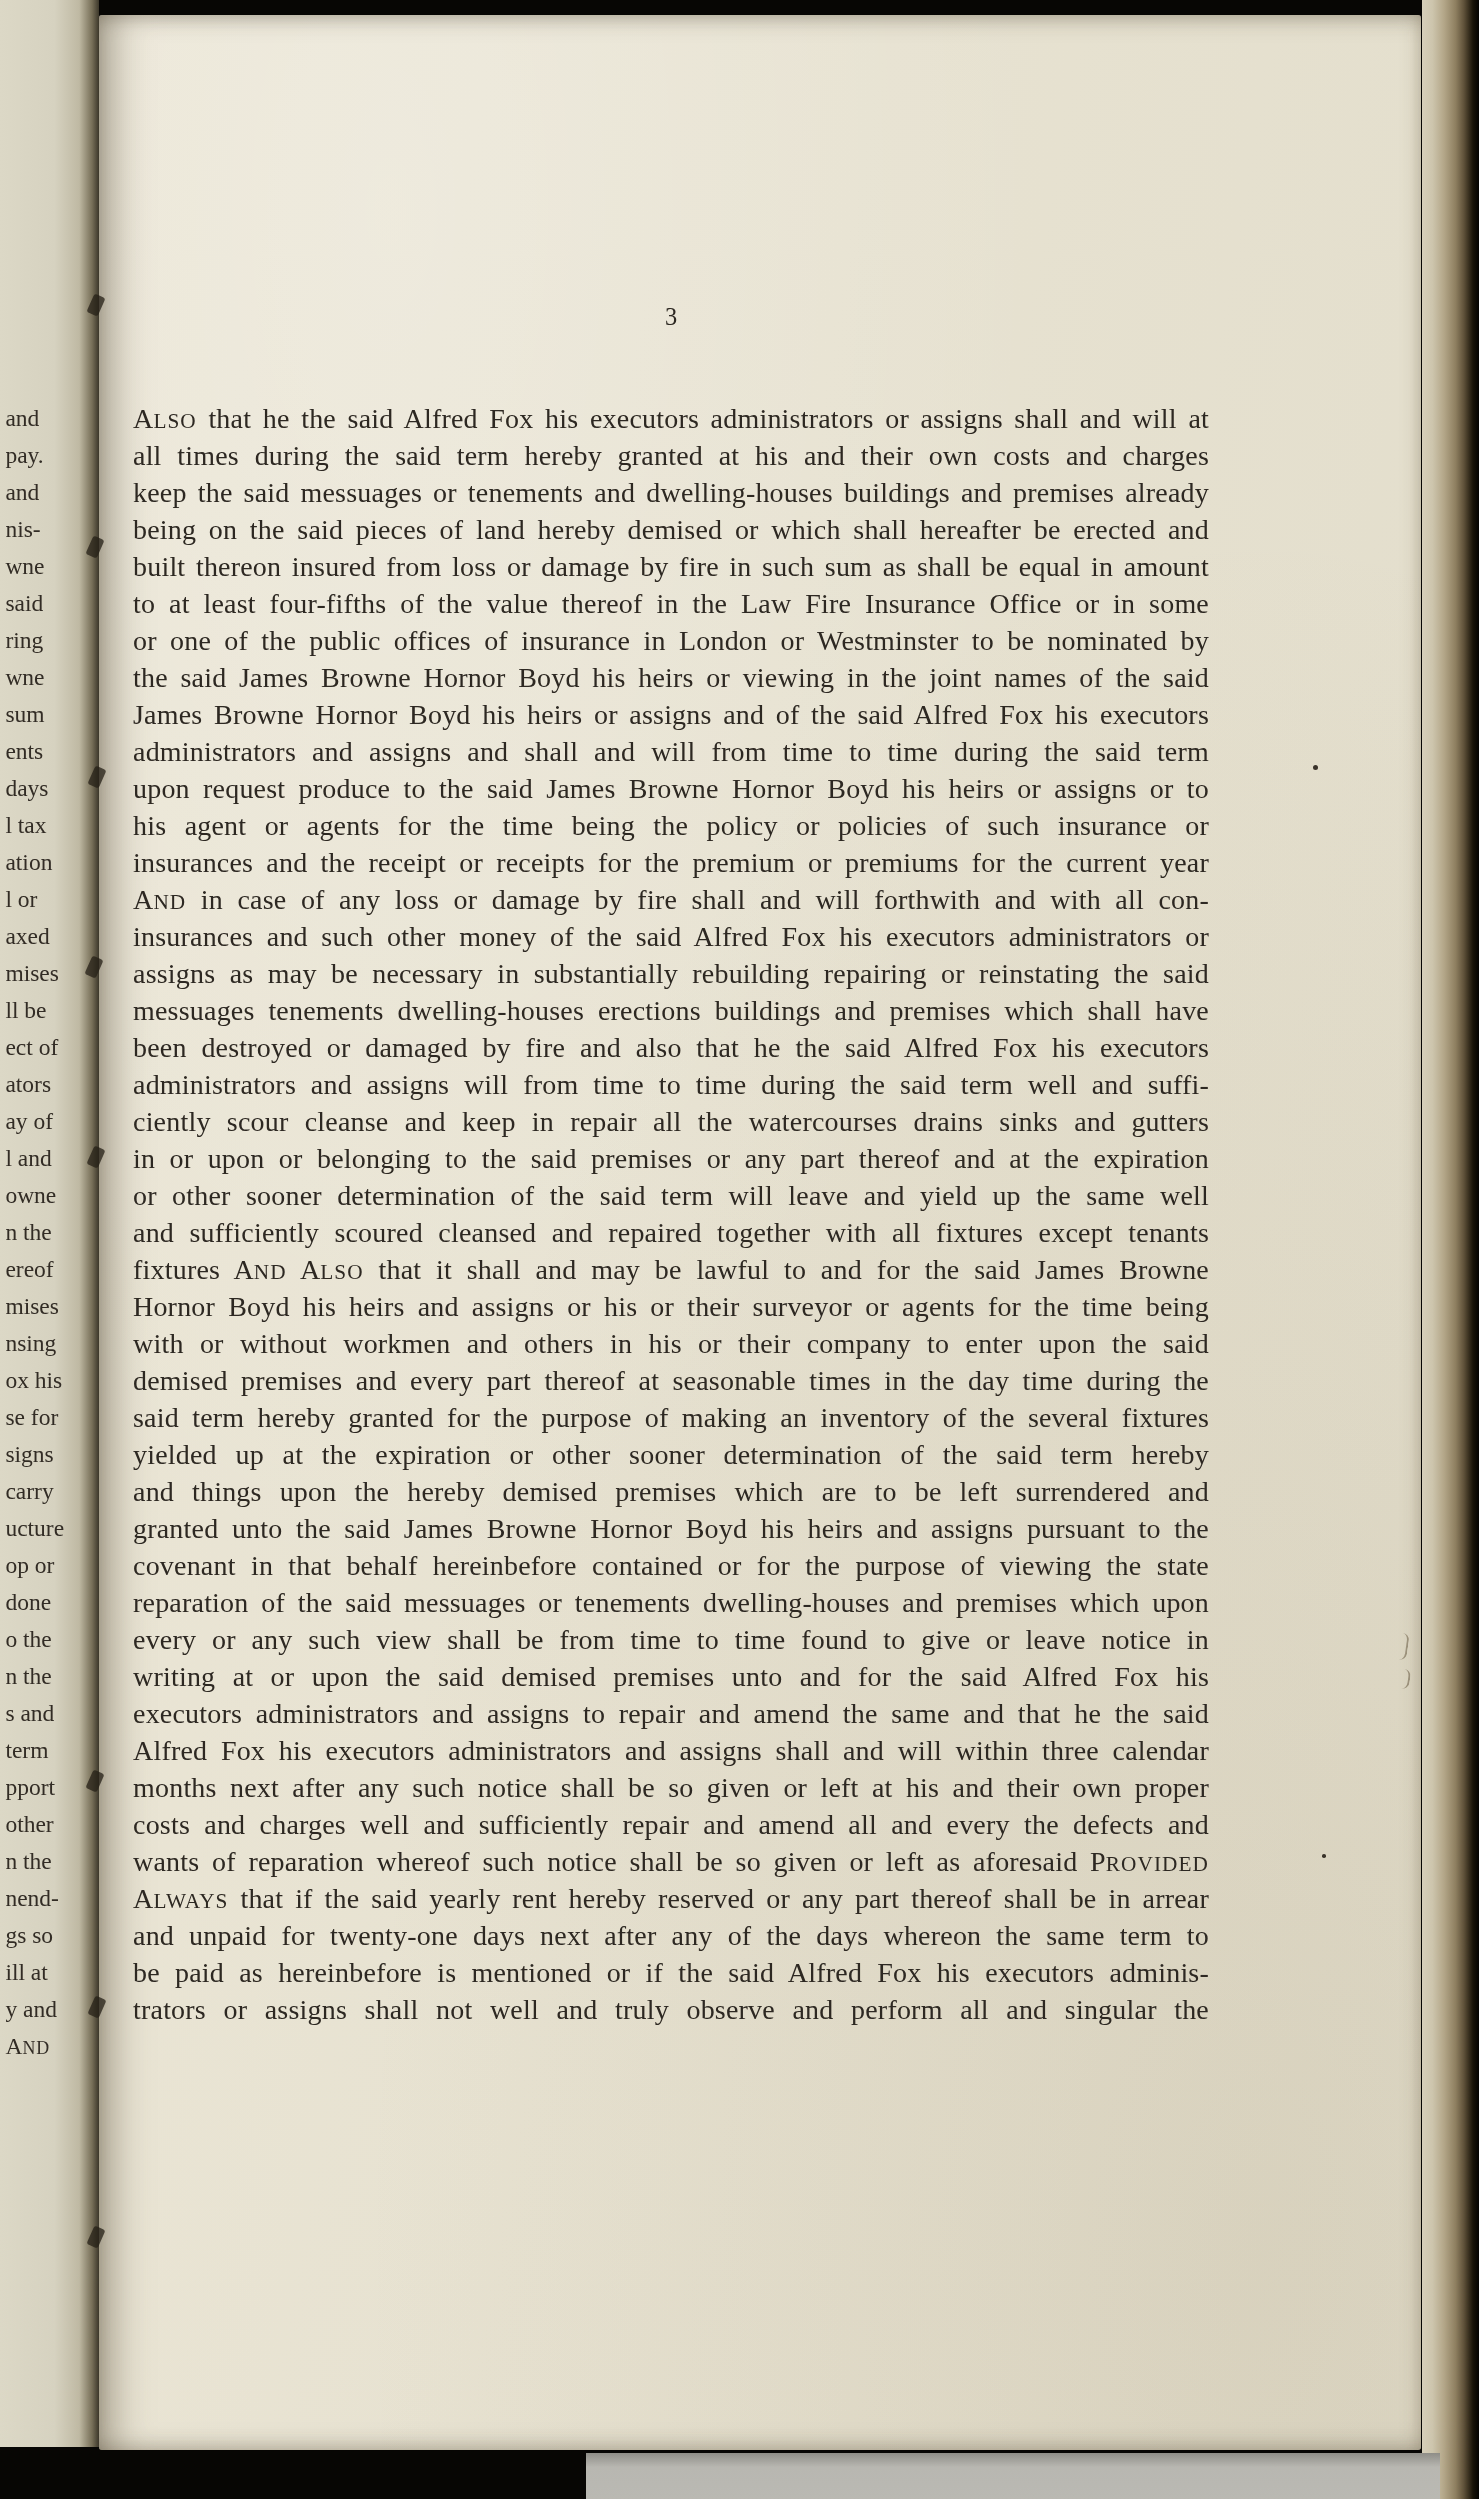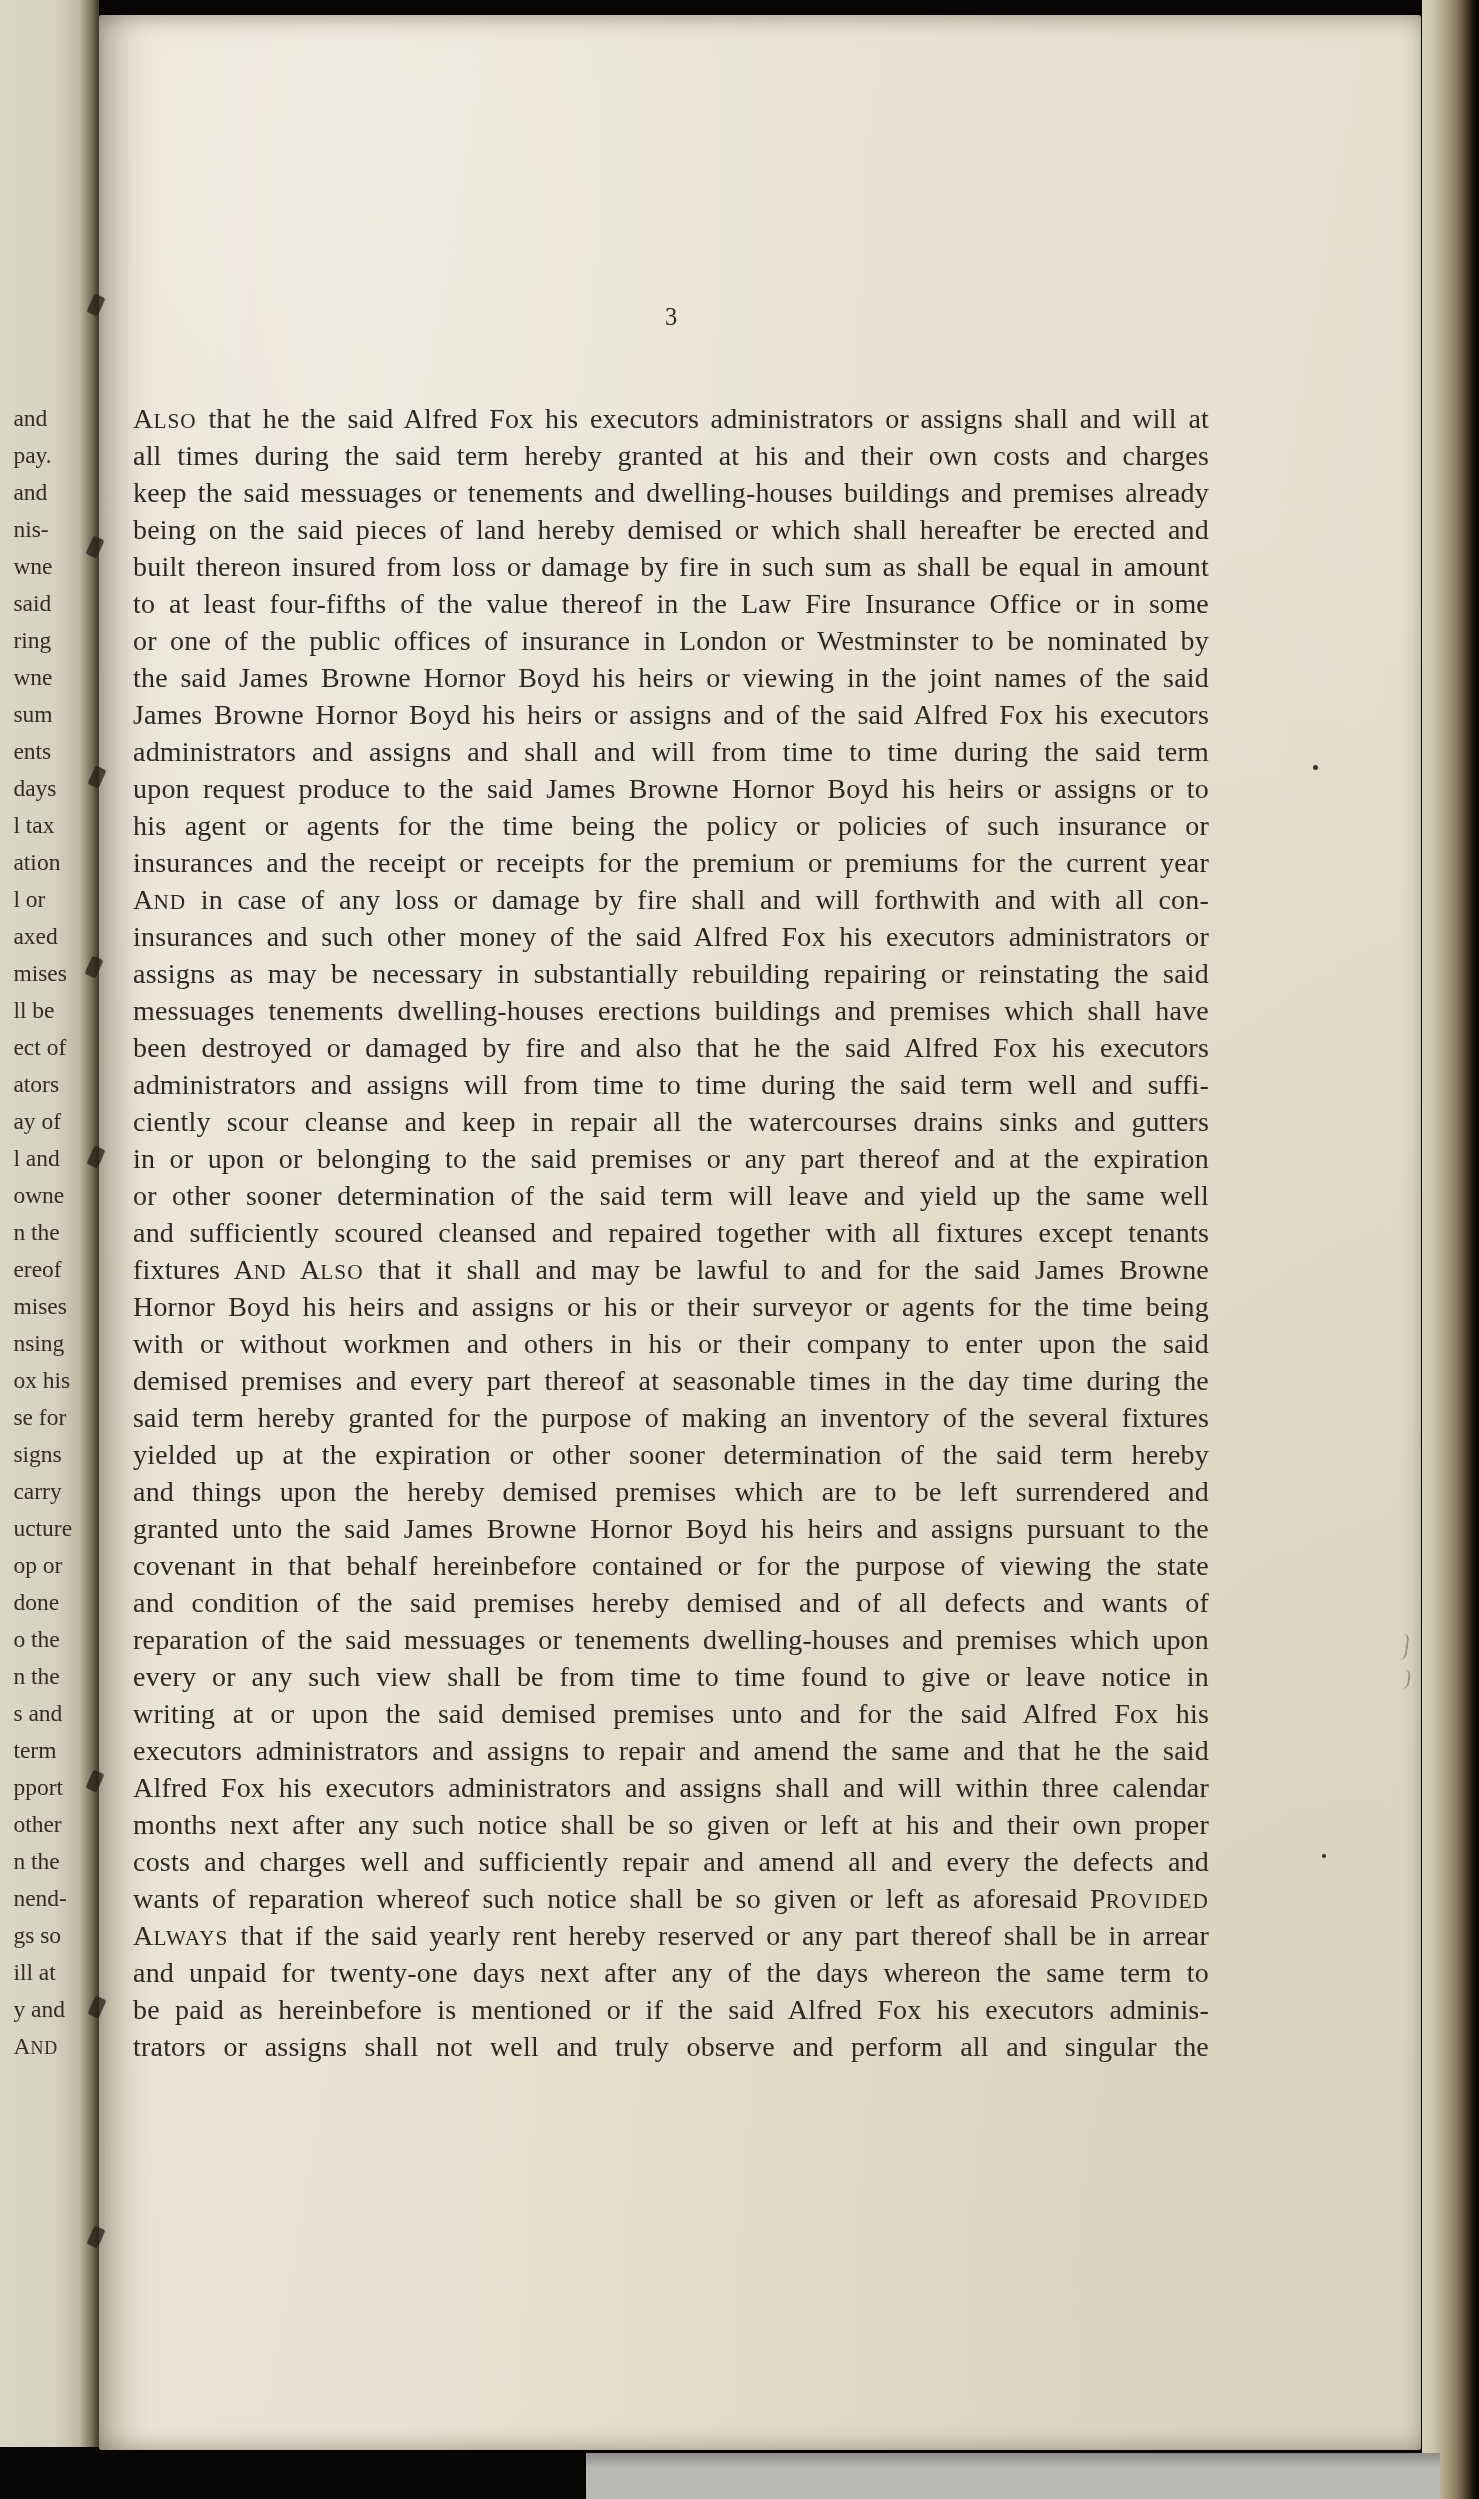--- a/index.html
+++ b/index.html
@@ -10,21 +10,20 @@
     font-family: "Liberation Serif", serif;
     overflow: hidden;
   }
   .prev-page {
     position: absolute; left: 0; top: 0; width: 99px; height: 2447px;
     background: linear-gradient(90deg, #dcd8c6 0%, #d6d2c0 55%, #bfb9a3 80%, #776f58 93%, #3c372a 100%);
   }
   .frag-col {
     position: absolute; left: 5.4px; top: 400px; width: 83px;
     text-align: left;
-    margin-left: 8px;
   }
   .frag-line {
     height: 37px; line-height: 37px;
     font-size: 23.5px; color: #322c25;
     overflow: hidden; white-space: nowrap;
   }
   .main-page {
     position: absolute; left: 99px; top: 14.5px; width: 1322px; height: 2435px;
     background:
       radial-gradient(ellipse at 22% 8%, rgba(255,255,255,0.22), transparent 45%),
@@ -158,21 +157,20 @@
       <div class="body-line">and sufficiently scoured cleansed and repaired together with all fixtures except tenants</div>
       <div class="body-line">fixtures <span class="sc">A<span class="scr">ND</span></span> <span class="sc">A<span class="scr">LSO</span></span> that it shall and may be lawful to and for the said James Browne</div>
       <div class="body-line">Hornor Boyd his heirs and assigns or his or their surveyor or agents for the time being</div>
       <div class="body-line">with or without workmen and others in his or their company to enter upon the said</div>
       <div class="body-line">demised premises and every part thereof at seasonable times in the day time during the</div>
       <div class="body-line">said term hereby granted for the purpose of making an inventory of the several fixtures</div>
       <div class="body-line">yielded up at the expiration or other sooner determination of the said term hereby</div>
       <div class="body-line">and things upon the hereby demised premises which are to be left surrendered and</div>
       <div class="body-line">granted unto the said James Browne Hornor Boyd his heirs and assigns pursuant to the</div>
       <div class="body-line">covenant in that behalf hereinbefore contained or for the purpose of viewing the state</div>
-      <div class="body-line">and condition of the said premises hereby demised and of all defects and wants of</div>
       <div class="body-line">reparation of the said messuages or tenements dwelling-houses and premises which upon</div>
       <div class="body-line">every or any such view shall be from time to time found to give or leave notice in</div>
       <div class="body-line">writing at or upon the said demised premises unto and for the said Alfred Fox his</div>
       <div class="body-line">executors administrators and assigns to repair and amend the same and that he the said</div>
       <div class="body-line">Alfred Fox his executors administrators and assigns shall and will within three calendar</div>
       <div class="body-line">months next after any such notice shall be so given or left at his and their own proper</div>
       <div class="body-line">costs and charges well and sufficiently repair and amend all and every the defects and</div>
       <div class="body-line">wants of reparation whereof such notice shall be so given or left as aforesaid <span class="sc">P<span class="scr">ROVIDED</span></span></div>
       <div class="body-line"><span class="sc">A<span class="scr">LWAYS</span></span> that if the said yearly rent hereby reserved or any part thereof shall be in arrear</div>
       <div class="body-line">and unpaid for twenty-one days next after any of the days whereon the same term to</div>

